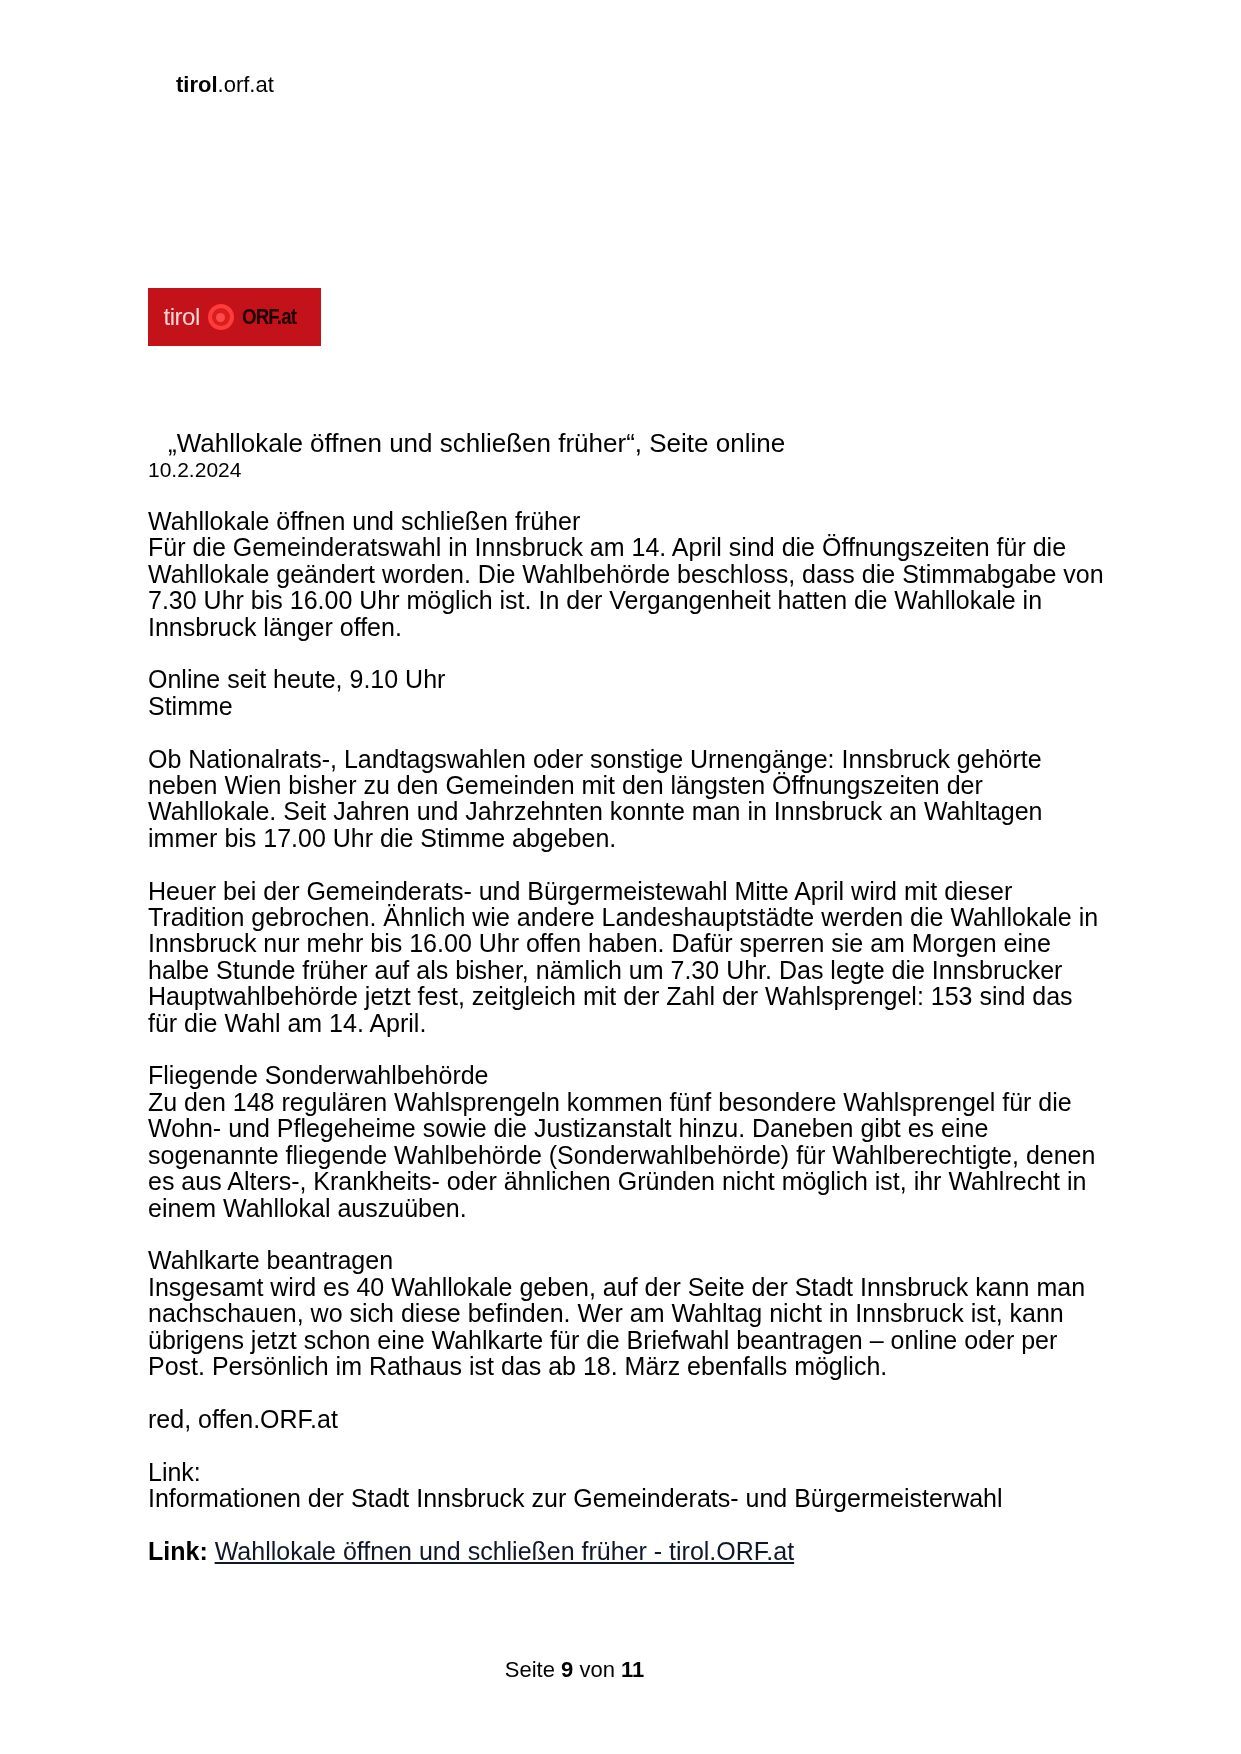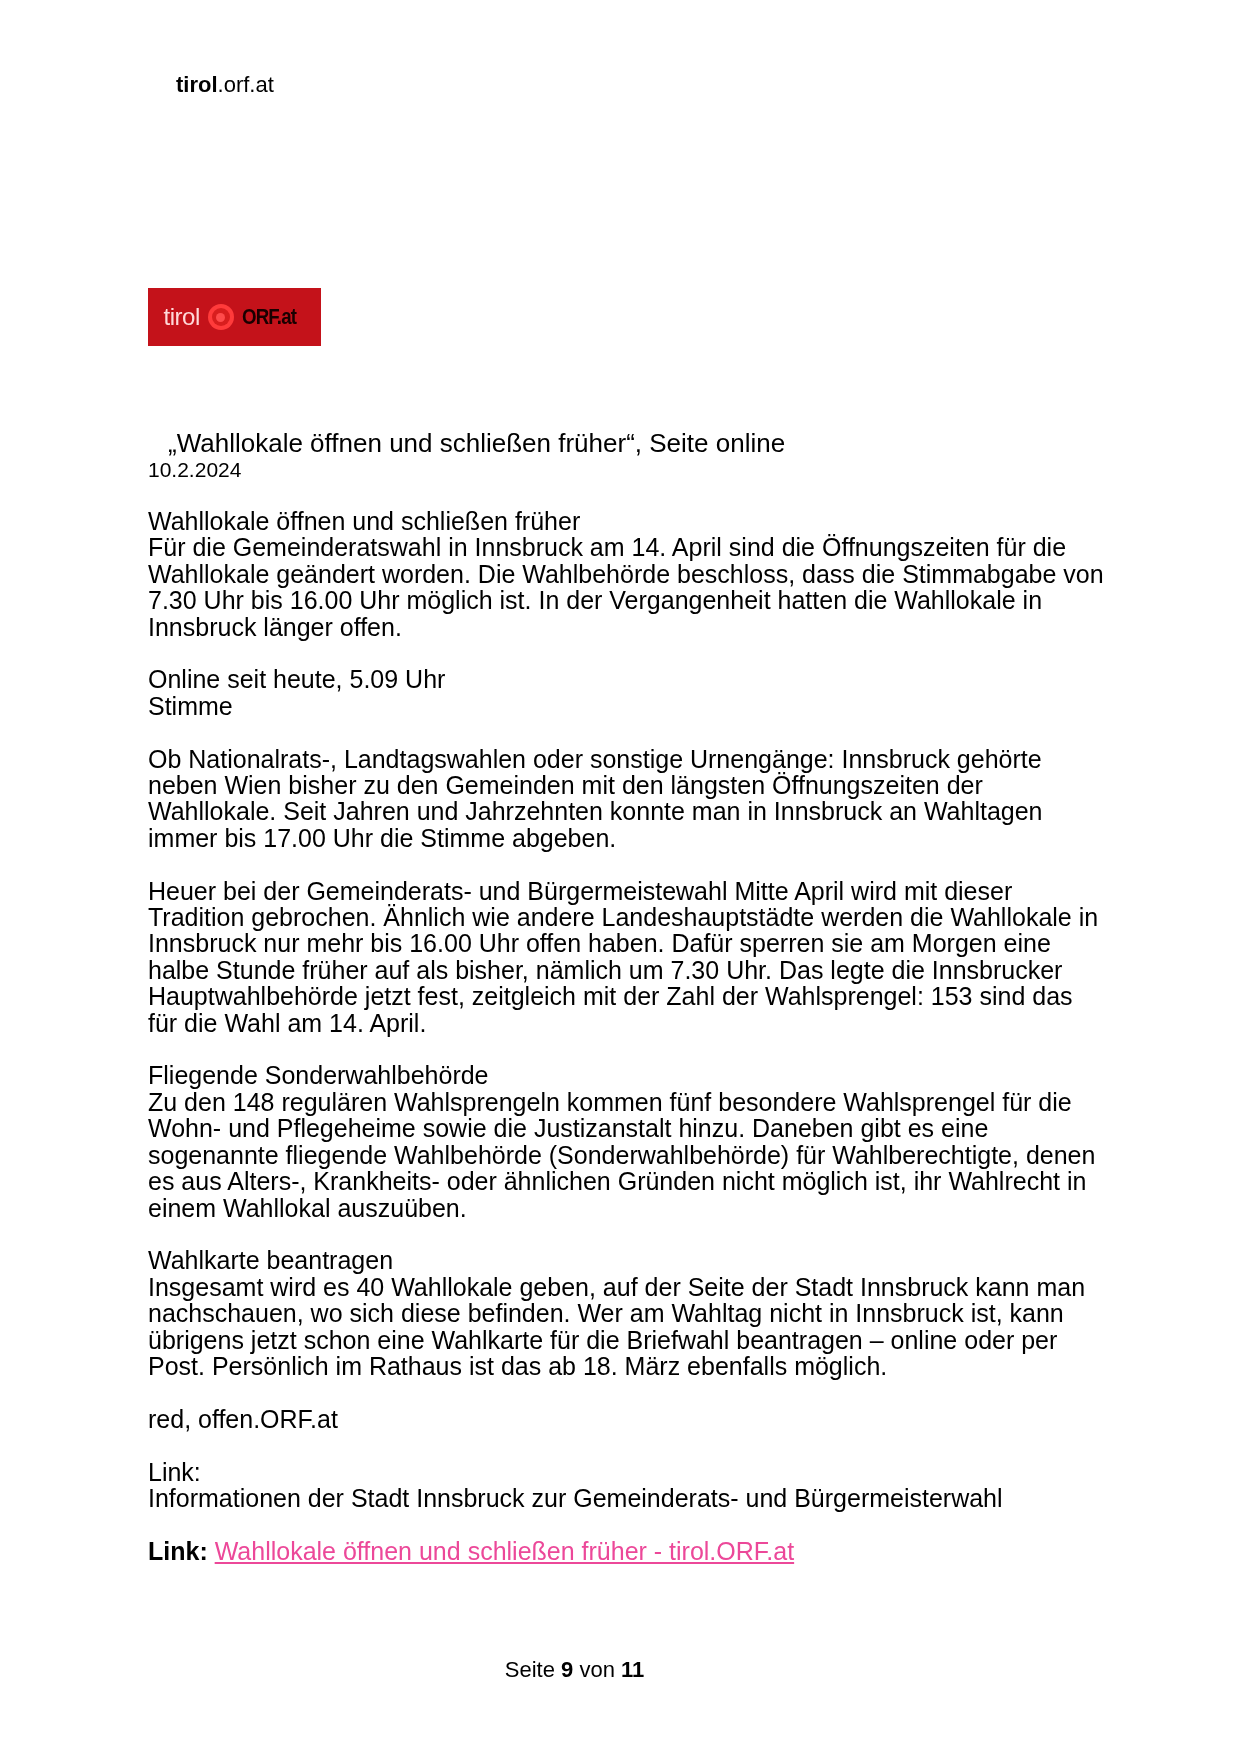--- a/index.html
+++ b/index.html
@@ -14,21 +14,21 @@
                 display: flex; align-items: center; justify-content: center; }
   .logo .ring .mid { width: 18px; height: 18px; border-radius: 50%; background: #d81e1e;
                      display: flex; align-items: center; justify-content: center; }
   .logo .ring .dot { width: 9px; height: 9px; border-radius: 50%; background: #ff4b4b; }
   .logo .t2 { color: #1a0000; font-size: 22px; font-weight: bold; letter-spacing: -1px; transform: scaleX(0.85); transform-origin: left; }
   .title { position: absolute; left: 168px; top: 428px; font-size: 26px; font-weight: normal; }
   .date { position: absolute; left: 148px; top: 458px; font-size: 21px; }
   .body { position: absolute; left: 148px; top: 508px; width: 960px; font-size: 25px; line-height: 26.4px; }
   .body p { margin: 0 0 26.4px 0; }
   .body .lead { margin: 0; }
-  a.link { color: #ec4899; }
+  a.link { color: #0f172a; }
   .linkline { margin: 0; }
   .footer { position: absolute; left: 0; width: 1149px; top: 1657px; text-align: center; font-size: 22px; }
 </style>
 </head>
 <body>
 
 <div class="site"><b>tirol</b><span>.orf.at</span></div>
 
 <div class="logo">
   <span class="t1">tirol</span>
@@ -39,21 +39,21 @@
     </span>
   <span class="t2">ORF.at</span>
 </div>
 
 <div class="title">„Wahllokale öffnen und schließen früher“, Seite online</div>
 <div class="date">10.2.2024</div>
 
 <div class="body">
   <p class="lead">Wahllokale öffnen und schließen früher</p>
   <p>Für die Gemeinderatswahl in Innsbruck am 14. April sind die Öffnungszeiten für die Wahllokale geändert worden. Die Wahlbehörde beschloss, dass die Stimmabgabe von 7.30 Uhr bis 16.00 Uhr möglich ist. In der Vergangenheit hatten die Wahllokale in Innsbruck länger offen.</p>
-  <p class="lead">Online seit heute, 5.09 Uhr</p>
+  <p class="lead">Online seit heute, 9.10 Uhr</p>
   <p>Stimme</p>
   <p>Ob Nationalrats-, Landtagswahlen oder sonstige Urnengänge: Innsbruck gehörte neben Wien bisher zu den Gemeinden mit den längsten Öffnungszeiten der Wahllokale. Seit Jahren und Jahrzehnten konnte man in Innsbruck an Wahltagen immer bis 17.00 Uhr die Stimme abgeben.</p>
   <p>Heuer bei der Gemeinderats- und Bürgermeistewahl Mitte April wird mit dieser Tradition gebrochen. Ähnlich wie andere Landeshauptstädte werden die Wahllokale in Innsbruck nur mehr bis 16.00 Uhr offen haben. Dafür sperren sie am Morgen eine halbe Stunde früher auf als bisher, nämlich um 7.30 Uhr. Das legte die Innsbrucker Hauptwahlbehörde jetzt fest, zeitgleich mit der Zahl der Wahlsprengel: 153 sind das für die Wahl am 14. April.</p>
   <p class="lead">Fliegende Sonderwahlbehörde</p>
   <p>Zu den 148 regulären Wahlsprengeln kommen fünf besondere Wahlsprengel für die Wohn- und Pflegeheime sowie die Justizanstalt hinzu. Daneben gibt es eine sogenannte fliegende Wahlbehörde (Sonderwahlbehörde) für Wahlberechtigte, denen es aus Alters-, Krankheits- oder ähnlichen Gründen nicht möglich ist, ihr Wahlrecht in einem Wahllokal auszuüben.</p>
   <p class="lead">Wahlkarte beantragen</p>
   <p>Insgesamt wird es 40 Wahllokale geben, auf der Seite der Stadt Innsbruck kann man nachschauen, wo sich diese befinden. Wer am Wahltag nicht in Innsbruck ist, kann übrigens jetzt schon eine Wahlkarte für die Briefwahl beantragen – online oder per Post. Persönlich im Rathaus ist das ab 18. März ebenfalls möglich.</p>
   <p>red, offen.ORF.at</p>
   <p class="lead">Link:</p>
   <p>Informationen der Stadt Innsbruck zur Gemeinderats- und Bürgermeisterwahl</p>

